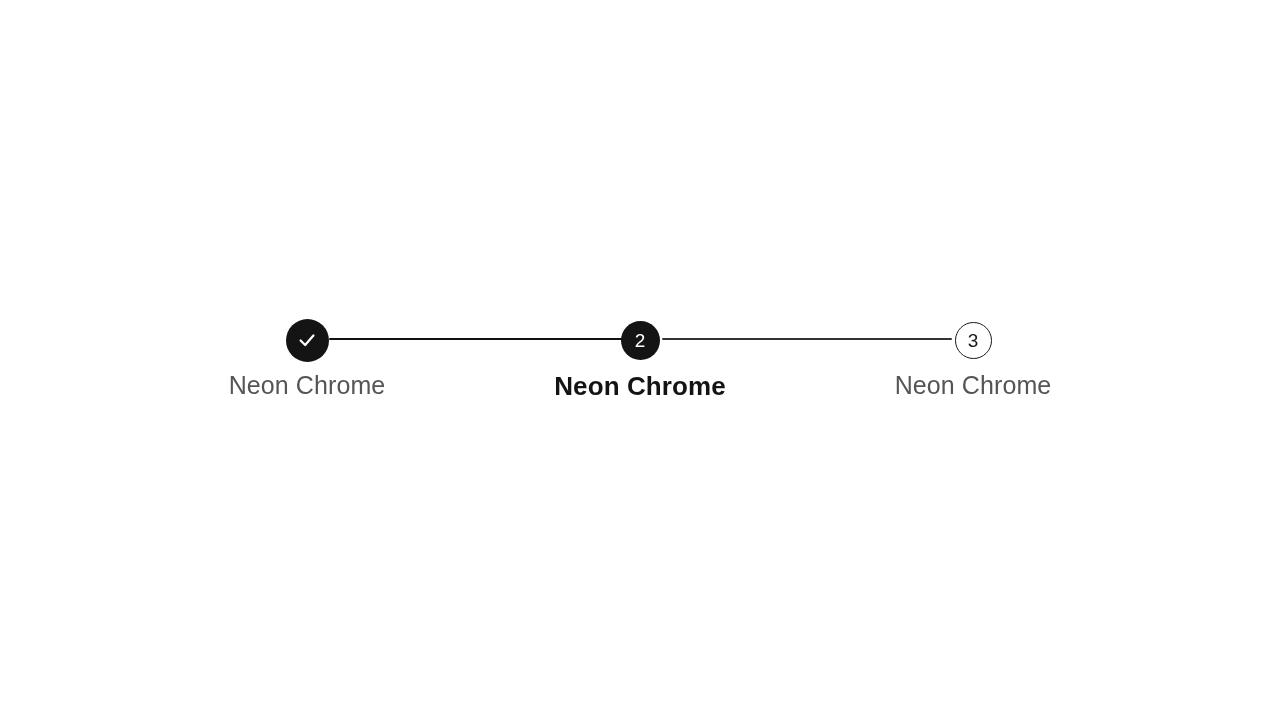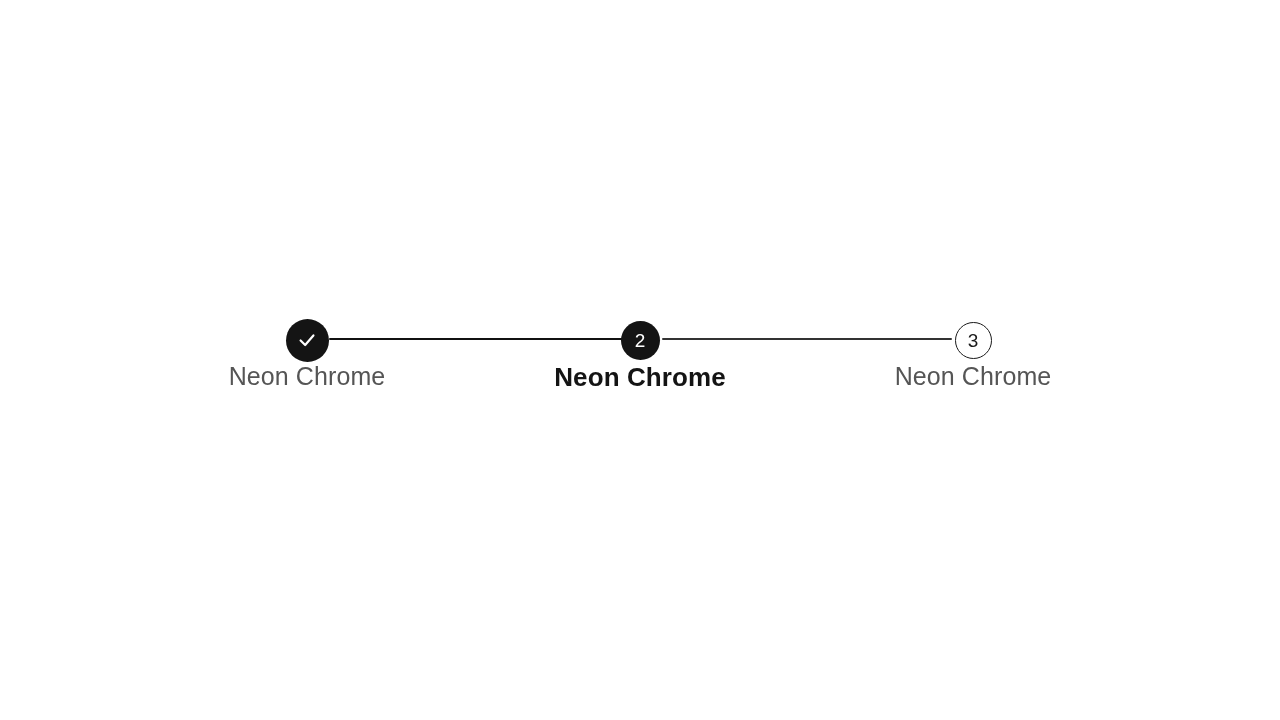--- a/index.html
+++ b/index.html
@@ -110,20 +110,21 @@
     font-weight: 400;
   }
 
   .marker-number {
     display: block;
     transform: translateY(-0.5px);
   }
 
   
   .step-label {
+    margin-top: 9px;
     white-space: nowrap;
     letter-spacing: 0.1px;
   }
   .label-inactive {
     font-size: 25px;
     font-weight: 400;
     color: #555555;
   }
   .label-active {
     font-size: 26px;

